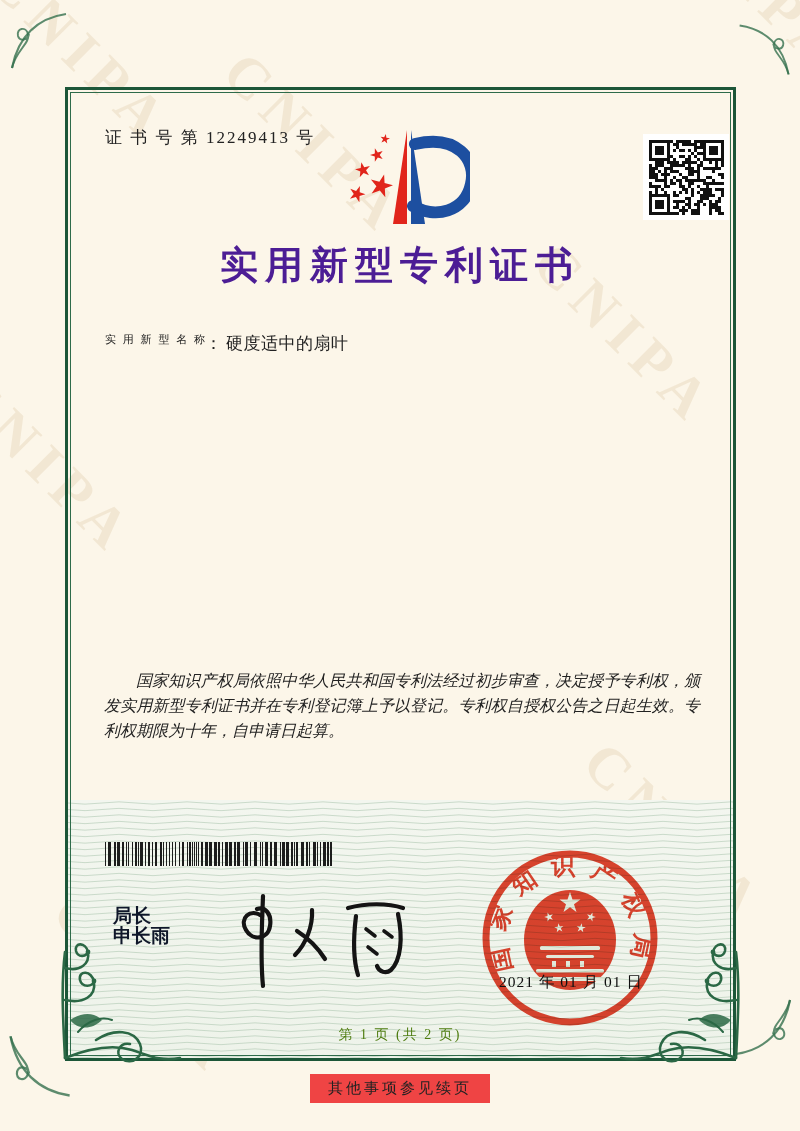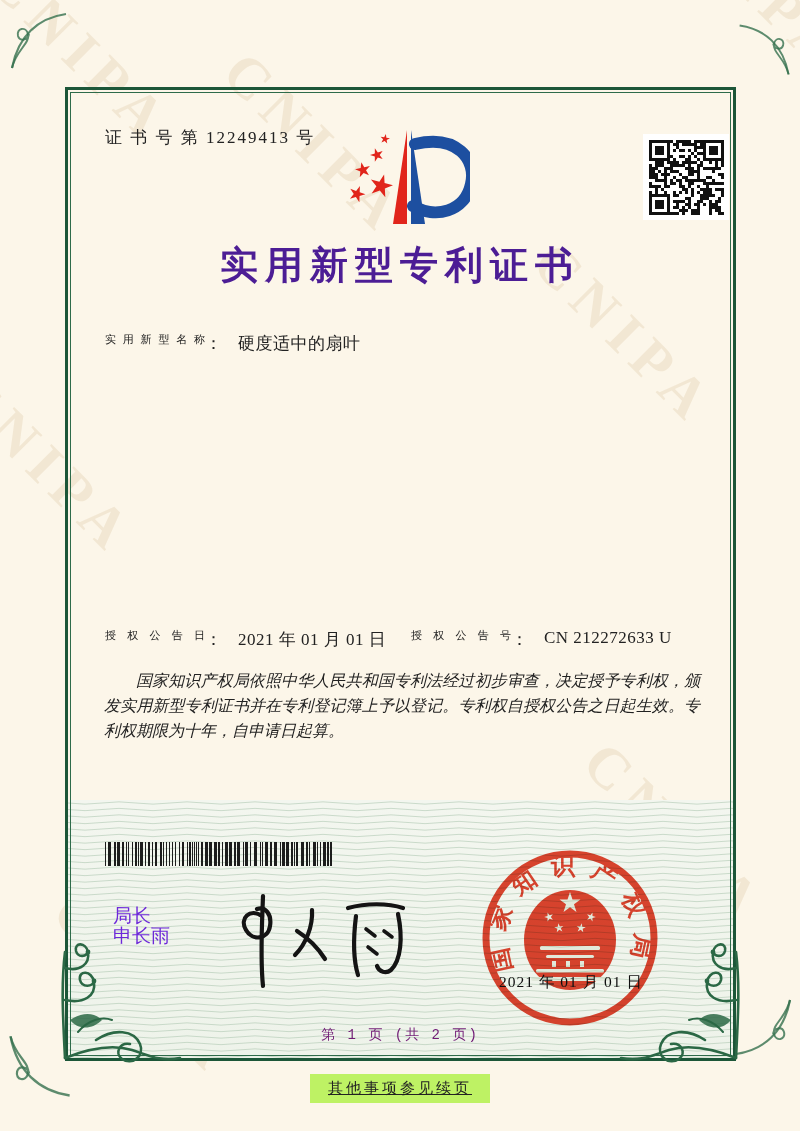--- a/index.html
+++ b/index.html
@@ -27,42 +27,42 @@
   .qr-box{position:absolute;left:643px;top:134px;width:86px;height:86px;background:#fff;
           display:flex;align-items:center;justify-content:center;z-index:4;}
 
   .title{position:absolute;left:0;top:240px;width:800px;text-align:center;
          font-size:38px;font-weight:700;letter-spacing:7px;color:#4c1d95;z-index:4;}
 
   .field-row{position:absolute;left:105px;font-size:17px;color:#222;z-index:4;white-space:nowrap;}
   .field-label{display:inline-block;width:100px;font-size:11px;
                text-align:justify;text-align-last:justify;vertical-align:top;}
   .field-colon{display:inline-block;vertical-align:top;}
-  .field-value{display:inline-block;margin-left:16px;vertical-align:top;letter-spacing:.5px;}
+  .field-value{display:inline-block;margin-left:4px;vertical-align:top;letter-spacing:.5px;}
   .addr .field-value{width:432px;white-space:normal;word-break:break-all;line-height:29px;}
   .pair2{position:absolute;left:306px;top:0;}
 
   .para{position:absolute;left:104px;width:596px;font-size:16px;line-height:25px;
         color:#222;text-indent:2em;z-index:4;text-align:justify;font-style:italic;}
 
   .barcode{position:absolute;left:105px;top:842px;z-index:4;}
 
   .signer{position:absolute;left:113px;z-index:4;font-family:"Liberation Sans","DejaVu Sans",sans-serif;
-          font-size:19px;font-weight:400;color:#6d28d9;}
+          font-size:19px;font-weight:700;color:#0f172a;}
   .signature-svg{position:absolute;left:225px;top:888px;z-index:4;}
 
   .seal-svg{position:absolute;left:480px;top:848px;z-index:4;mix-blend-mode:multiply;opacity:.95;}
   .seal-date{position:absolute;left:496px;top:972px;width:150px;text-align:center;
              font-size:15.5px;letter-spacing:1px;color:#0f0f0f;z-index:5;}
 
   .page-no{position:absolute;left:0;top:1026px;width:800px;text-align:center;
-           font-size:14px;letter-spacing:2px;color:#701a75;z-index:4;font-family:Liberation Mono, monospace;}
+           font-size:14px;letter-spacing:2px;color:#4d7c0f;z-index:4;}
   .cont-note{position:absolute;left:0;top:1074px;width:800px;text-align:center;z-index:4;}
-  .cont-note span{display:inline-block;background:#bef264;padding:5px 18px;
-                  font-size:15px;letter-spacing:3px;color:#222;text-decoration:underline;}
+  .cont-note span{display:inline-block;background:#ef4444;padding:5px 18px;
+                  font-size:15px;letter-spacing:3px;color:#222;}
 
   .flourish{position:absolute;z-index:5;pointer-events:none;}
   .mirror-x{transform:scaleX(-1);}
   .corner-orn{position:absolute;z-index:2;pointer-events:none;}
 </style>
 </head>
 <body>
 
 <div class="page">
 
@@ -530,26 +530,20 @@
         <rect x="69" y="72" width="3" height="3" fill="#111"></rect>
         <rect x="72" y="72" width="3" height="3" fill="#111"></rect>
       </svg>
   </div>
 
   <div class="title">实用新型专利证书</div>
 
   <div class="field-row" style="top:332px">
     <span class="field-label">实用新型名称</span><span class="field-colon">：</span><span class="field-value">硬度适中的扇叶</span>
   </div>
-  <div class="field-row" style="top:628px">
-    <span class="field-label">授权公告日</span><span class="field-colon">：</span><span class="field-value">2021 年 01 月 01 日</span>
-    <span class="pair2">
-      <span class="field-label">授权公告号</span><span class="field-colon">：</span><span class="field-value">CN 212272633 U</span>
-    </span>
-  </div>
 
   <p class="para" style="top:652px">国家知识产权局依照中华人民共和国专利法经过初步审查，决定授予专利权，颁发实用新型专利证书并在专利登记簿上予以登记。专利权自授权公告之日起生效。专利权期限为十年，自申请日起算。</p>
 
   <svg class="barcode" id="barcode-svg" width="232" height="24" viewBox="0 0 232 24">
       <rect x="0" y="0" width="1" height="24" fill="#1d1d1d"></rect>
       <rect x="3" y="0" width="3" height="24" fill="#1d1d1d"></rect>
       <rect x="9" y="0" width="2" height="24" fill="#1d1d1d"></rect>
       <rect x="12" y="0" width="3" height="24" fill="#1d1d1d"></rect>
       <rect x="17" y="0" width="2" height="24" fill="#1d1d1d"></rect>
       <rect x="21" y="0" width="1" height="24" fill="#1d1d1d"></rect>

